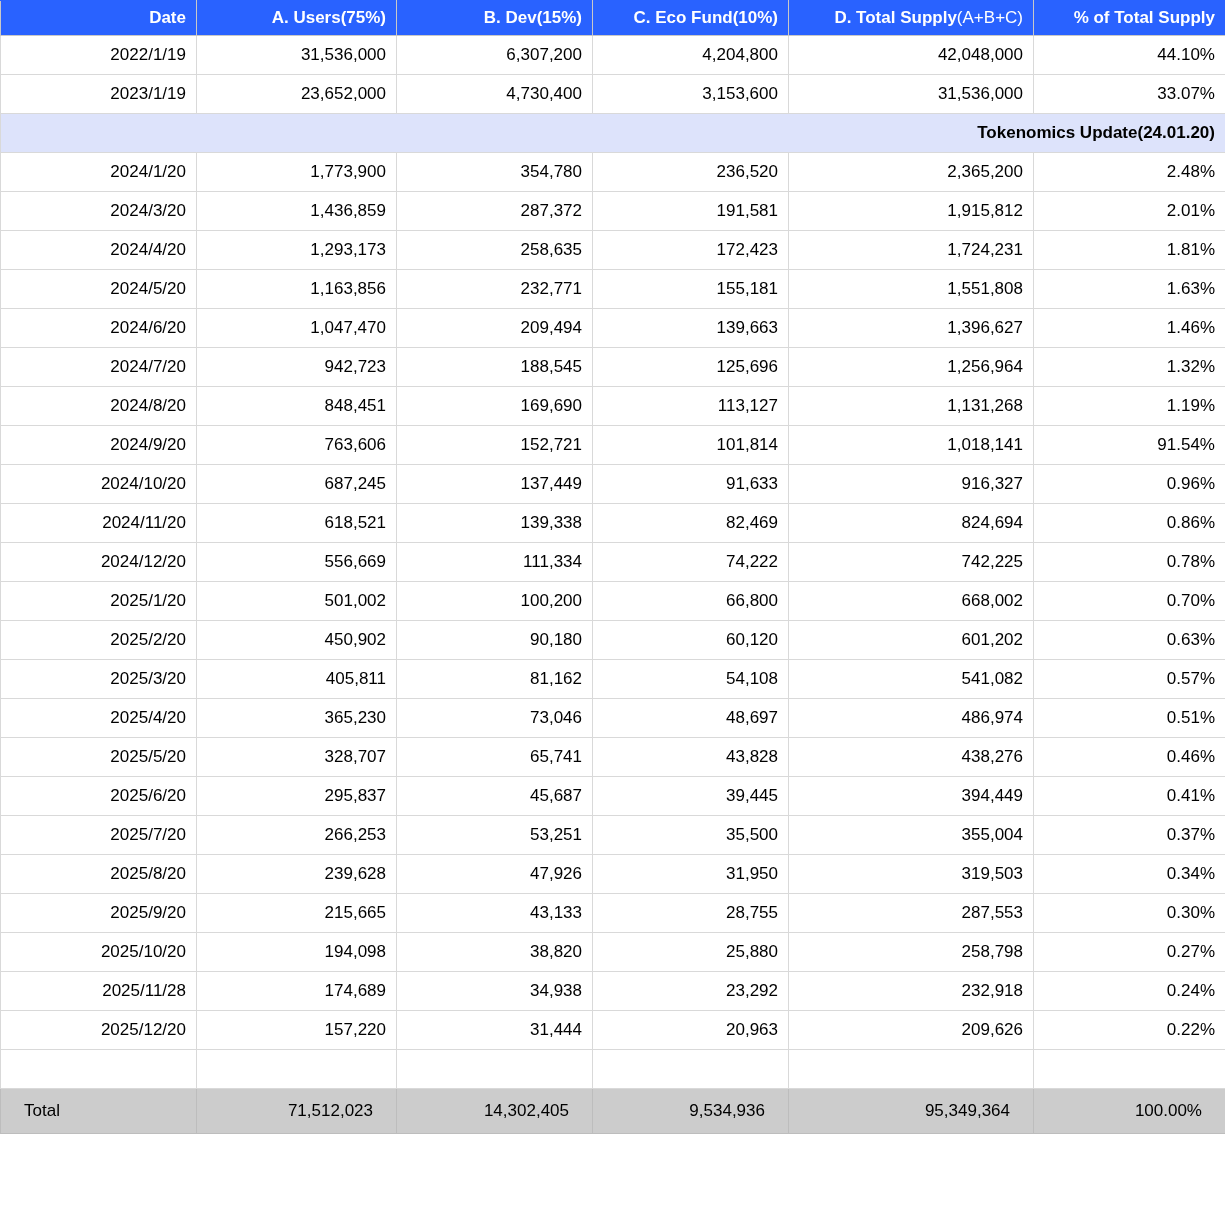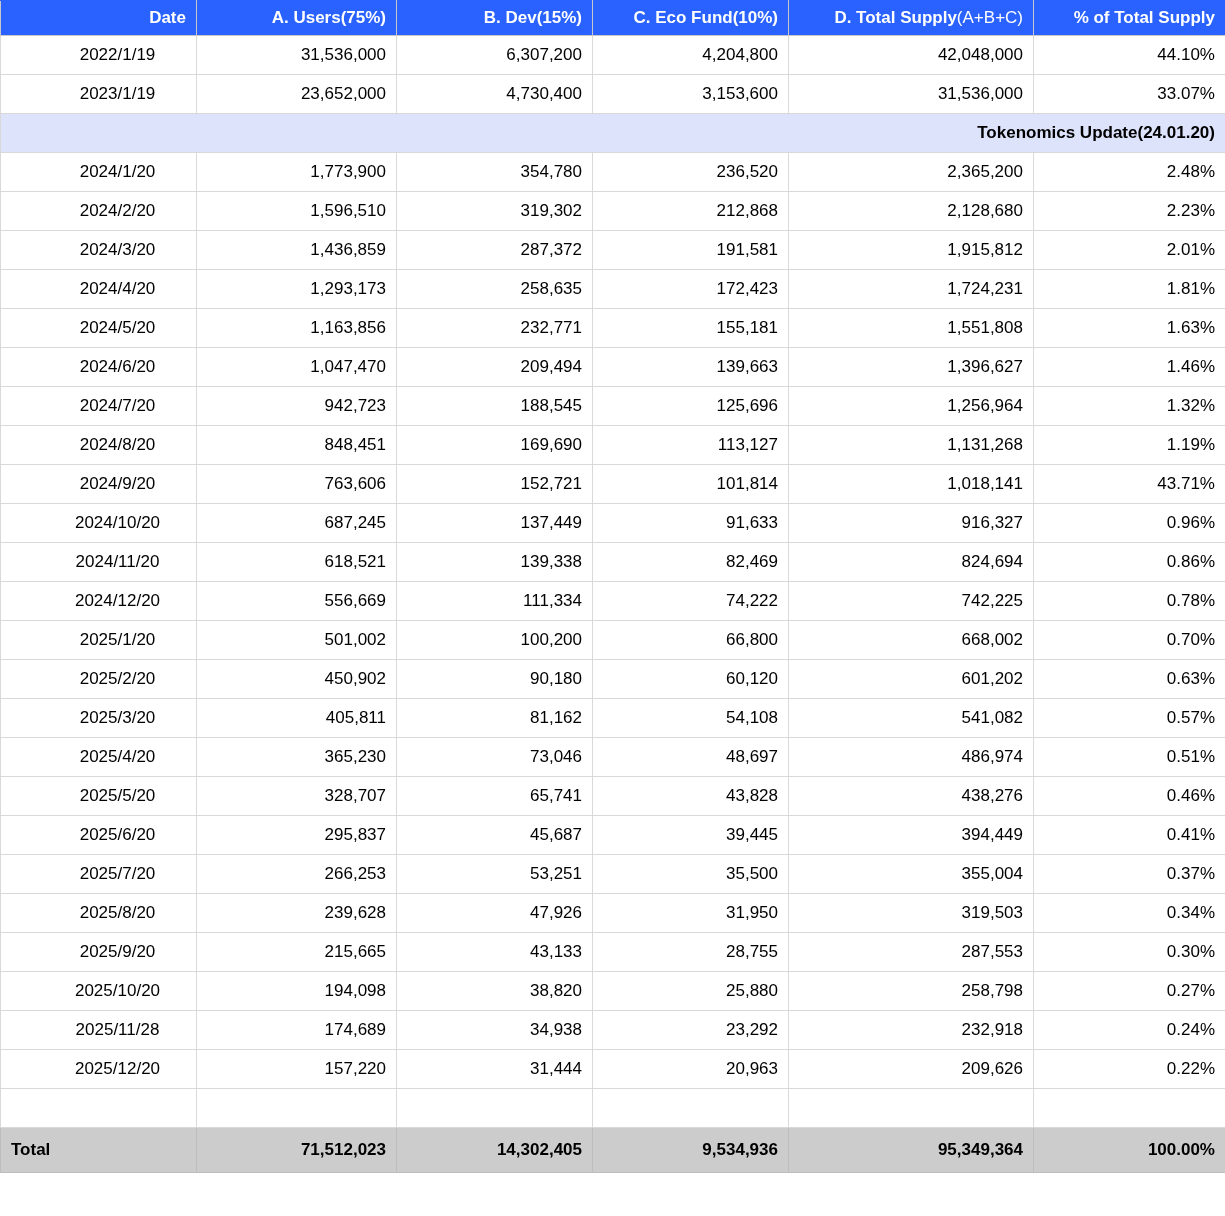--- a/index.html
+++ b/index.html
@@ -49,38 +49,38 @@
   tbody td {
     padding: 9px 10px;
     border: 1px solid #d9d9d9;
     text-align: right;
     white-space: nowrap;
     overflow: hidden;
     height: 22px;
     box-sizing: border-box;
   }
   tbody tr.data td.date {
-    text-align: center;
+    text-align: right;
     padding-left: 48px;
   }
   tr.section td {
     background: #dde3fb;
     font-weight: bold;
     font-size: 17px;
     padding: 9px 10px;
     border: 1px solid #d9d9d9;
   }
   tr.blank td {
     height: 32px;
   }
   tr.total td {
     background: #cccccc;
-    font-weight: bold;
+    font-weight: normal;
     border: 1px solid #bdbdbd;
-    padding: 12px 10px;
+    padding: 12px 23px;
   }
   tr.total td.label {
     text-align: left;
   }
 </style>
 </head>
 <body>
 
 <div id="table-wrap">
   <table class="tokenomics">
@@ -124,28 +124,20 @@
         </tr>
         <tr class="data">
           <td class="date">2024/1/20</td>
           <td>1,773,900</td>
           <td>354,780</td>
           <td>236,520</td>
           <td>2,365,200</td>
           <td>2.48%</td>
         </tr>
         <tr class="data">
-          <td class="date">2024/2/20</td>
-          <td>1,596,510</td>
-          <td>319,302</td>
-          <td>212,868</td>
-          <td>2,128,680</td>
-          <td>2.23%</td>
-        </tr>
-        <tr class="data">
           <td class="date">2024/3/20</td>
           <td>1,436,859</td>
           <td>287,372</td>
           <td>191,581</td>
           <td>1,915,812</td>
           <td>2.01%</td>
         </tr>
         <tr class="data">
           <td class="date">2024/4/20</td>
           <td>1,293,173</td>
@@ -185,21 +177,21 @@
           <td>113,127</td>
           <td>1,131,268</td>
           <td>1.19%</td>
         </tr>
         <tr class="data">
           <td class="date">2024/9/20</td>
           <td>763,606</td>
           <td>152,721</td>
           <td>101,814</td>
           <td>1,018,141</td>
-          <td>43.71%</td>
+          <td>91.54%</td>
         </tr>
         <tr class="data">
           <td class="date">2024/10/20</td>
           <td>687,245</td>
           <td>137,449</td>
           <td>91,633</td>
           <td>916,327</td>
           <td>0.96%</td>
         </tr>
         <tr class="data">

